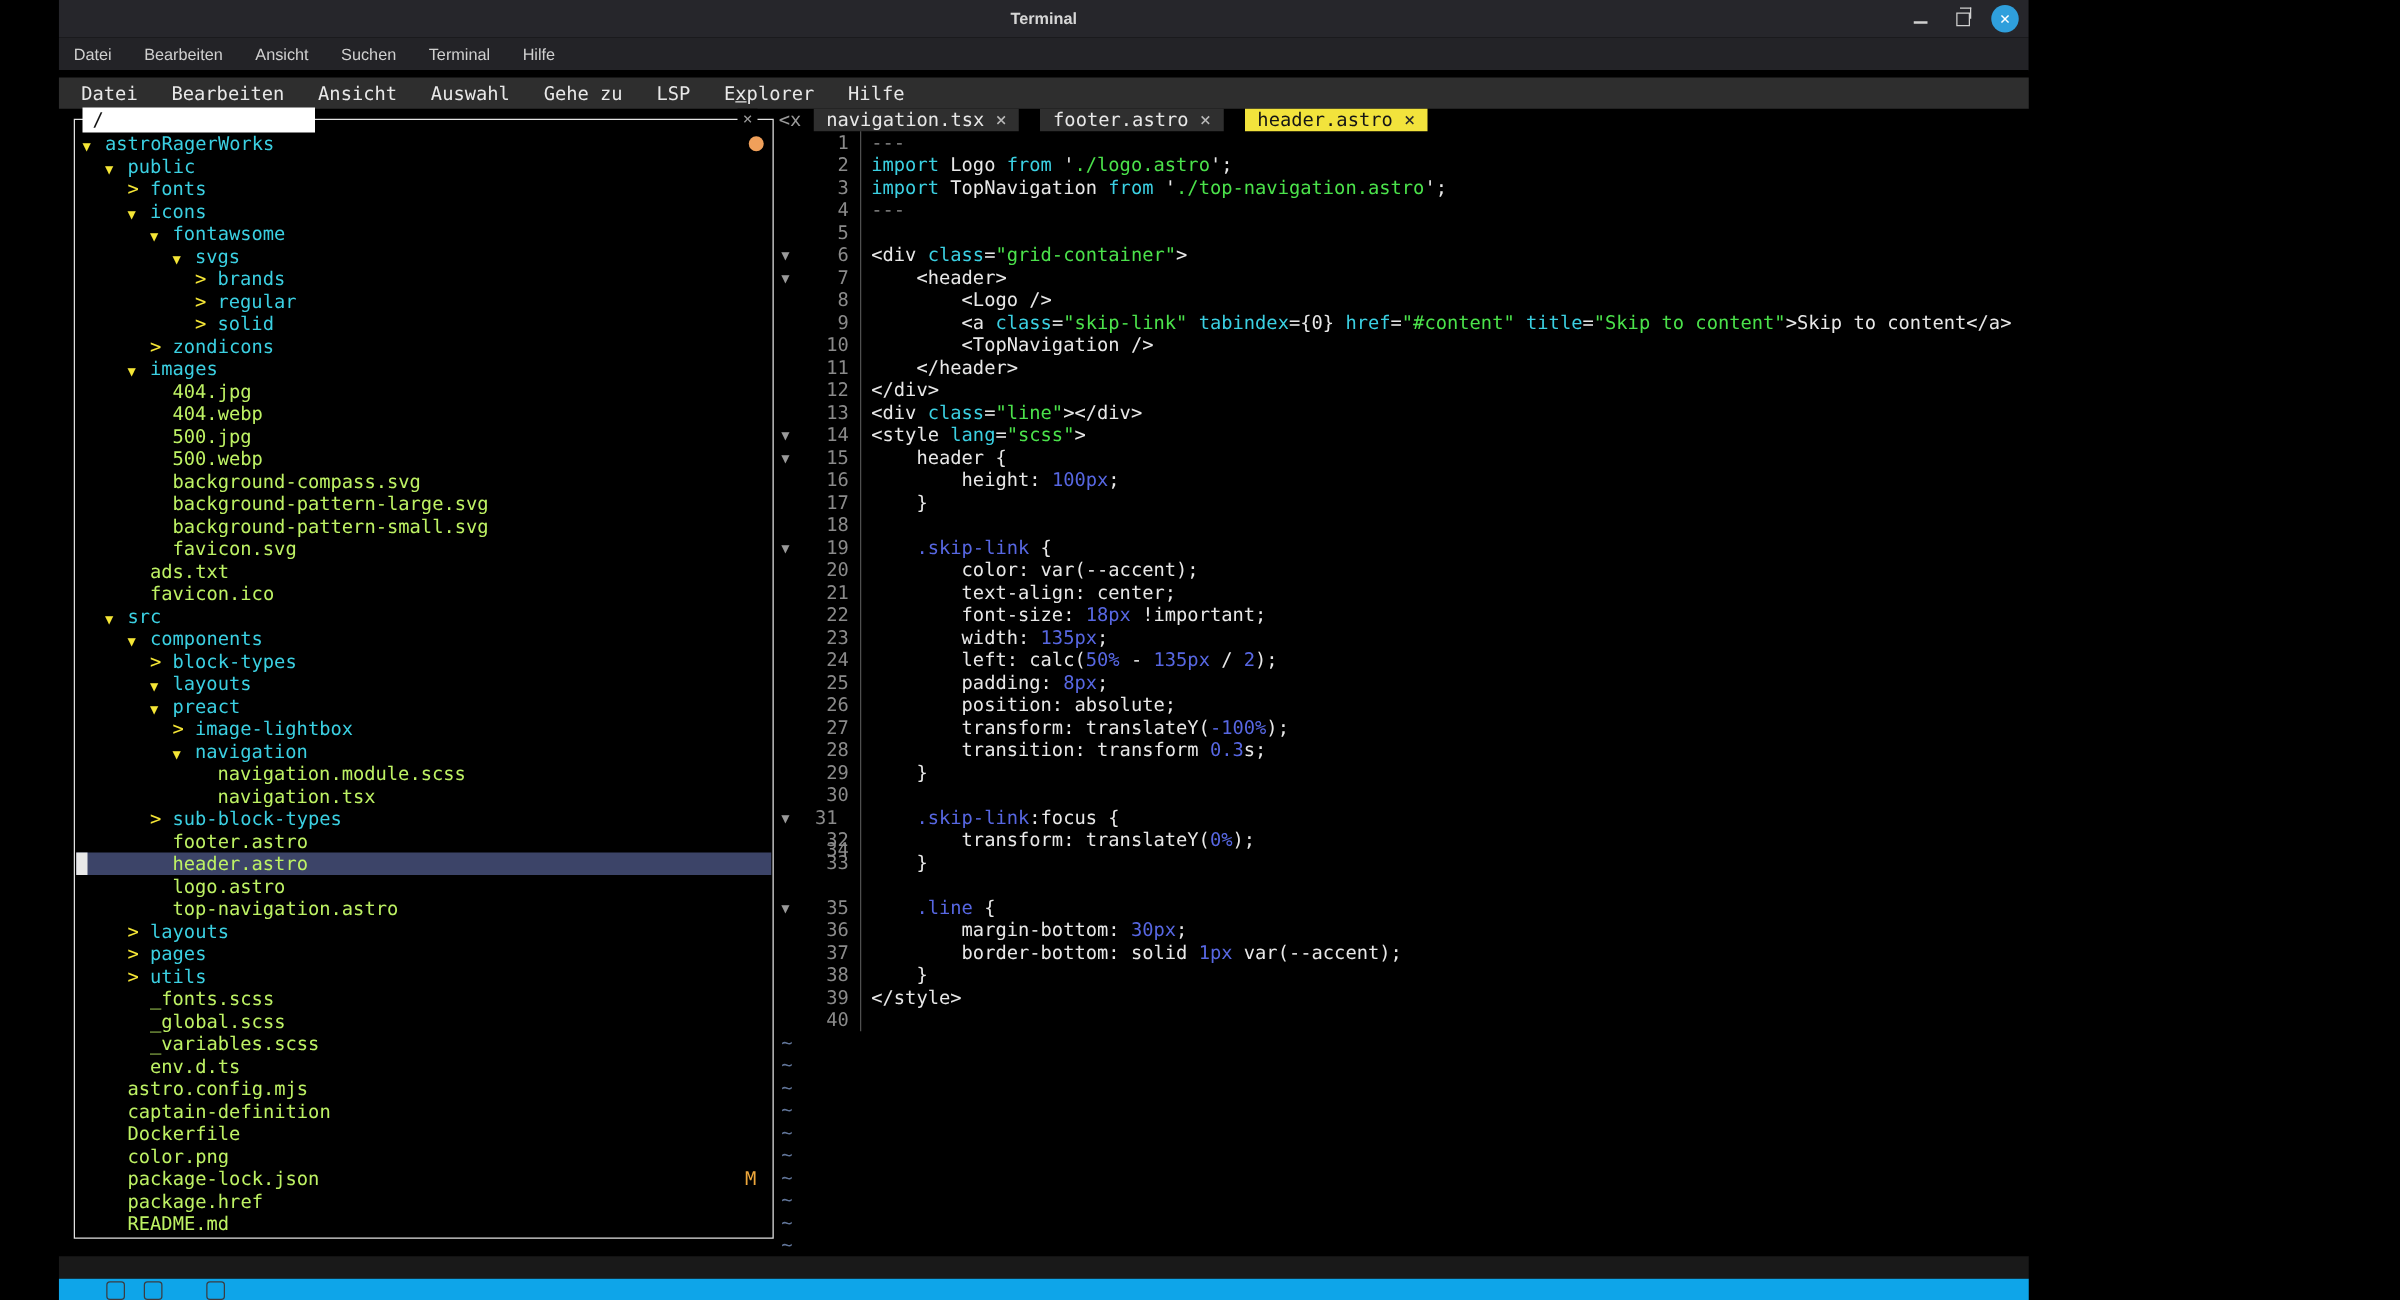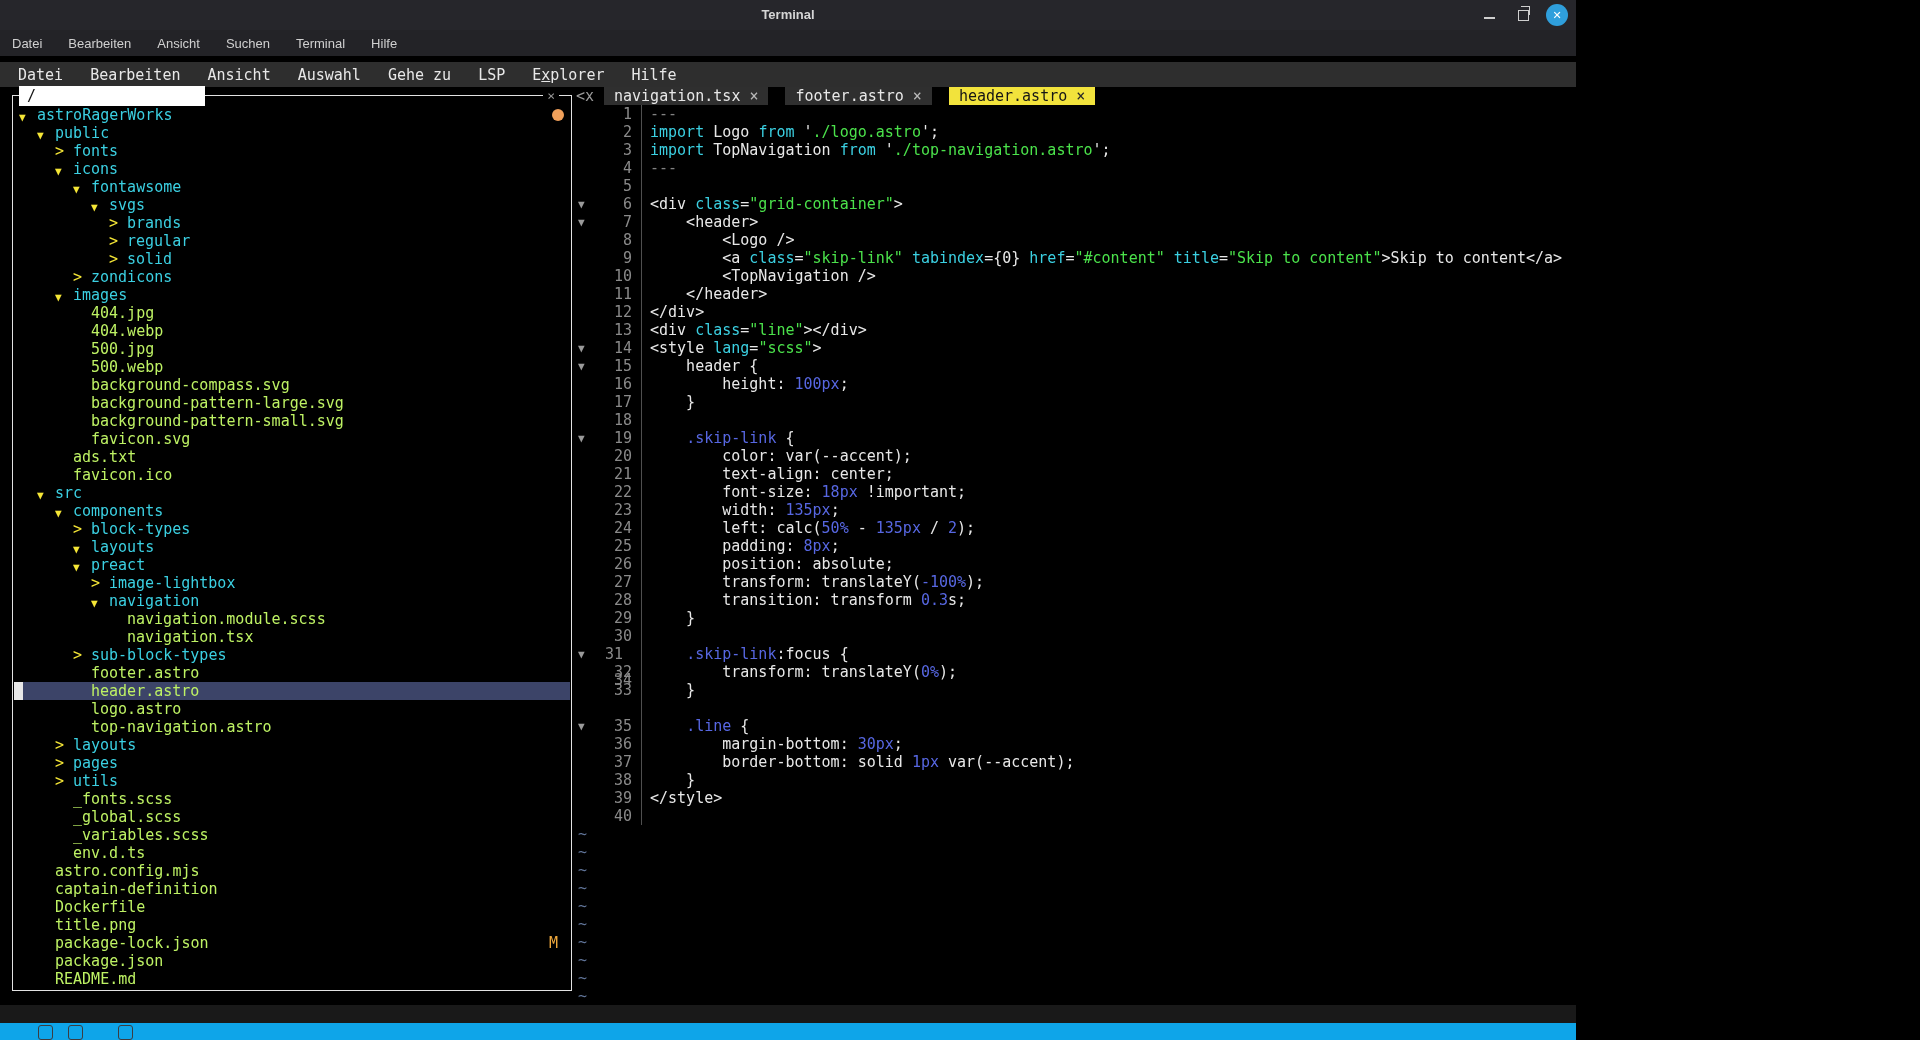--- a/index.html
+++ b/index.html
@@ -1,17 +1,17 @@
 <!DOCTYPE html>
 <html><head>
 <meta charset="utf-8">
 <style>
   html,body{margin:0;padding:0;background:#000;}
   .screen{position:relative;width:1576px;height:1040px;background:#000;overflow:hidden;
-          font-family:"DejaVu Sans Mono",monospace;}
+          font-family:"DejaVu Sans Mono",monospace;margin-left:47px;}
   
   .titlebar{position:absolute;top:0;left:0;right:0;height:30px;background:#26262b;}
   .wtitle{position:absolute;left:0;right:0;top:7px;text-align:center;color:#d6d6d6;
           font:bold 13px "Liberation Sans",sans-serif;}
   .winbtns{position:absolute;right:8px;top:4px;display:flex;gap:12px;align-items:center;}
   .wb{width:22px;height:22px;display:flex;align-items:center;justify-content:center;color:#cfcfcf;}
   .wb .minbar{width:11px;height:2px;background:#cfcfcf;margin-top:6px;}
   .wb .sq{width:9px;height:9px;border:1px solid #cfcfcf;position:relative;}
   .wb .sq::before{content:"";position:absolute;left:2px;top:-5px;width:8px;height:8px;
        border:1px solid #cfcfcf;border-left:none;border-bottom:none;}
@@ -342,28 +342,28 @@
           <div class="trow" style="top: 766px;">
             <span class="fname file" style="left: 41px;">astro.config.mjs</span>
           </div>
           <div class="trow" style="top: 784px;">
             <span class="fname file" style="left: 41px;">captain-definition</span>
           </div>
           <div class="trow" style="top: 802px;">
             <span class="fname file" style="left: 41px;">Dockerfile</span>
           </div>
           <div class="trow" style="top: 820px;">
-            <span class="fname file" style="left: 41px;">title.png</span>
+            <span class="fname file" style="left: 41px;">color.png</span>
           </div>
           <div class="trow" style="top: 838px;">
             <span class="fname file" style="left: 41px;">package-lock.json</span>
             <span class="badge">M</span>
           </div>
           <div class="trow" style="top: 856px;">
-            <span class="fname file" style="left: 41px;">package.json</span>
+            <span class="fname file" style="left: 41px;">package.href</span>
           </div>
           <div class="trow" style="top: 874px;">
             <span class="fname file" style="left: 41px;">README.md</span>
           </div>
         </div>
     </div>
 
     <div class="statusbar">
       <span class="stleft">src/components/header.astro | Ln 1, Col 1 | Geöffnet: header.astro</span>
       

